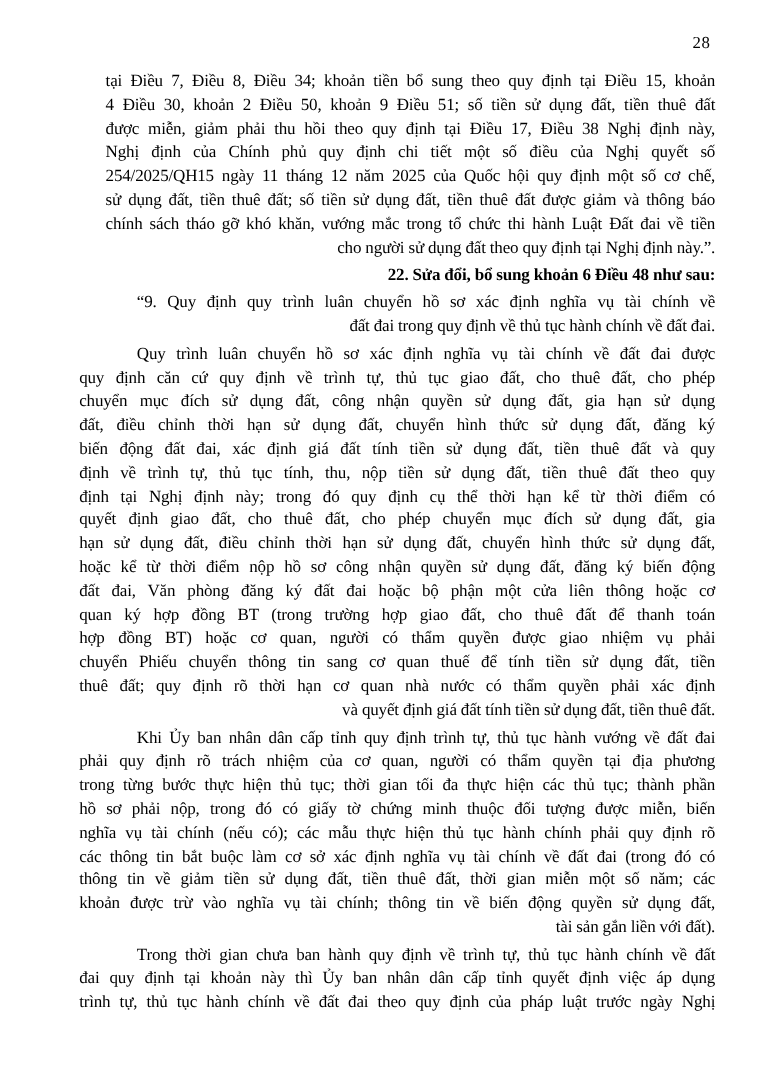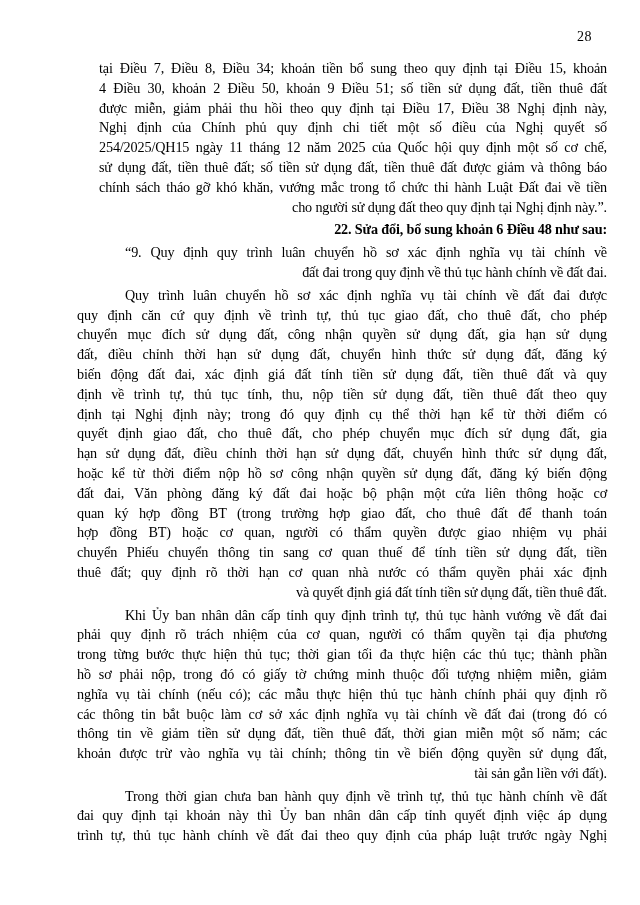--- a/index.html
+++ b/index.html
@@ -22,21 +22,21 @@
     top: 29px;
     left: 62px;
     width: 530px;
     text-align: right;
     font-size: 14px;
     letter-spacing: 0.5px;
   }
   .doc-body {
     position: absolute;
     top: 59px;
-    left: 77px;
+    left: 66px;
     width: 530px;
     font-size: 14.2px;
     line-height: 19.8px;
     letter-spacing: -0.15px;
   }
   .para {
     margin: 0 0 3px 0;
   }
   .para.bold {
     font-weight: bold;
@@ -94,21 +94,21 @@
         <div class="line just">quan ký hợp đồng BT (trong trường hợp giao đất, cho thuê đất để thanh toán</div>
         <div class="line just">hợp đồng BT) hoặc cơ quan, người có thẩm quyền được giao nhiệm vụ phải</div>
         <div class="line just">chuyển Phiếu chuyển thông tin sang cơ quan thuế để tính tiền sử dụng đất, tiền</div>
         <div class="line just">thuê đất; quy định rõ thời hạn cơ quan nhà nước có thẩm quyền phải xác định</div>
         <div class="line">và quyết định giá đất tính tiền sử dụng đất, tiền thuê đất.</div>
       </div>
       <div class="para">
         <div class="line just first-indent">Khi Ủy ban nhân dân cấp tỉnh quy định trình tự, thủ tục hành vướng về đất đai</div>
         <div class="line just">phải quy định rõ trách nhiệm của cơ quan, người có thẩm quyền tại địa phương</div>
         <div class="line just">trong từng bước thực hiện thủ tục; thời gian tối đa thực hiện các thủ tục; thành phần</div>
-        <div class="line just">hồ sơ phải nộp, trong đó có giấy tờ chứng minh thuộc đối tượng nhiệm miễn, giảm</div>
+        <div class="line just">hồ sơ phải nộp, trong đó có giấy tờ chứng minh thuộc đối tượng được miễn, biến</div>
         <div class="line just">nghĩa vụ tài chính (nếu có); các mẫu thực hiện thủ tục hành chính phải quy định rõ</div>
         <div class="line just">các thông tin bắt buộc làm cơ sở xác định nghĩa vụ tài chính về đất đai (trong đó có</div>
         <div class="line just">thông tin về giảm tiền sử dụng đất, tiền thuê đất, thời gian miễn một số năm; các</div>
         <div class="line just">khoản được trừ vào nghĩa vụ tài chính; thông tin về biến động quyền sử dụng đất,</div>
         <div class="line">tài sản gắn liền với đất).</div>
       </div>
       <div class="para">
         <div class="line just first-indent">Trong thời gian chưa ban hành quy định về trình tự, thủ tục hành chính về đất</div>
         <div class="line just">đai quy định tại khoản này thì Ủy ban nhân dân cấp tỉnh quyết định việc áp dụng</div>
         <div class="line just">trình tự, thủ tục hành chính về đất đai theo quy định của pháp luật trước ngày Nghị</div>

